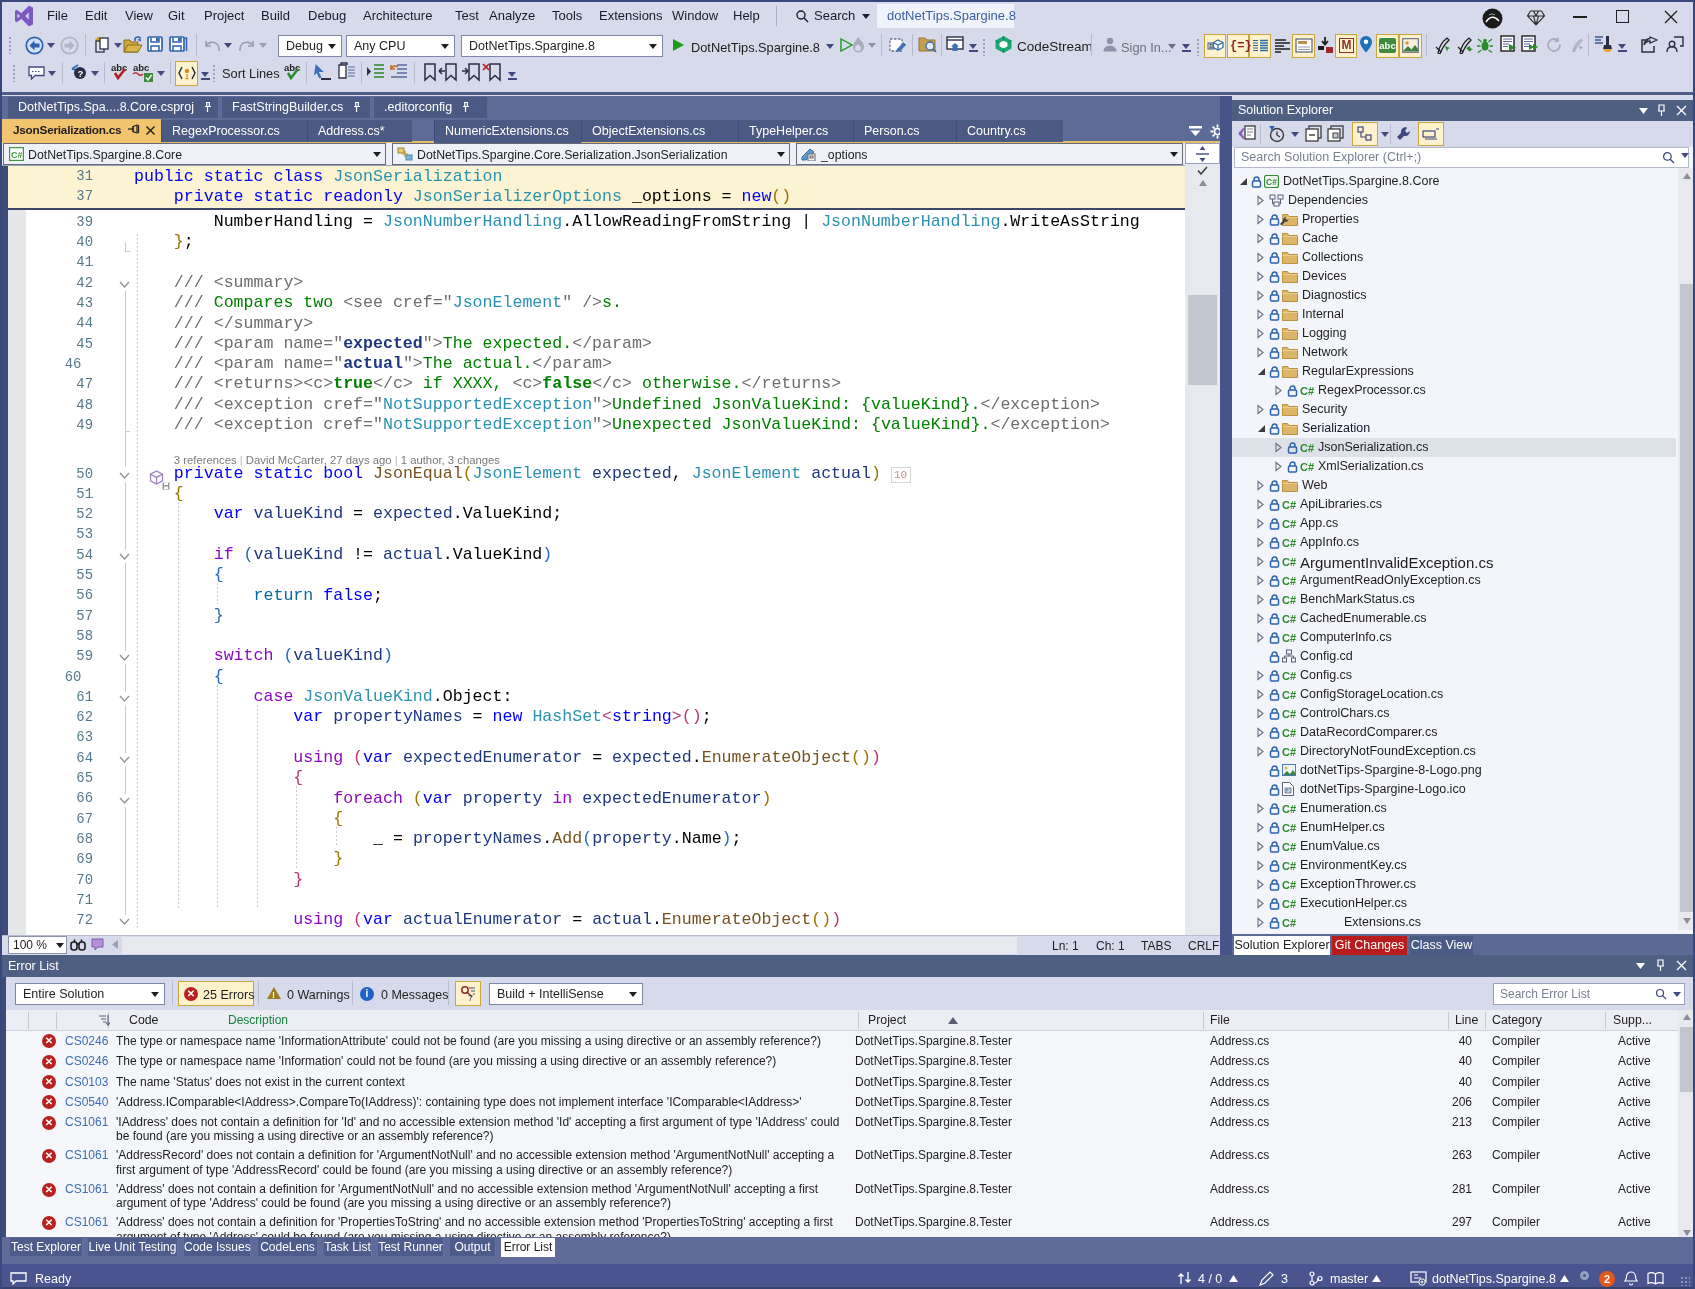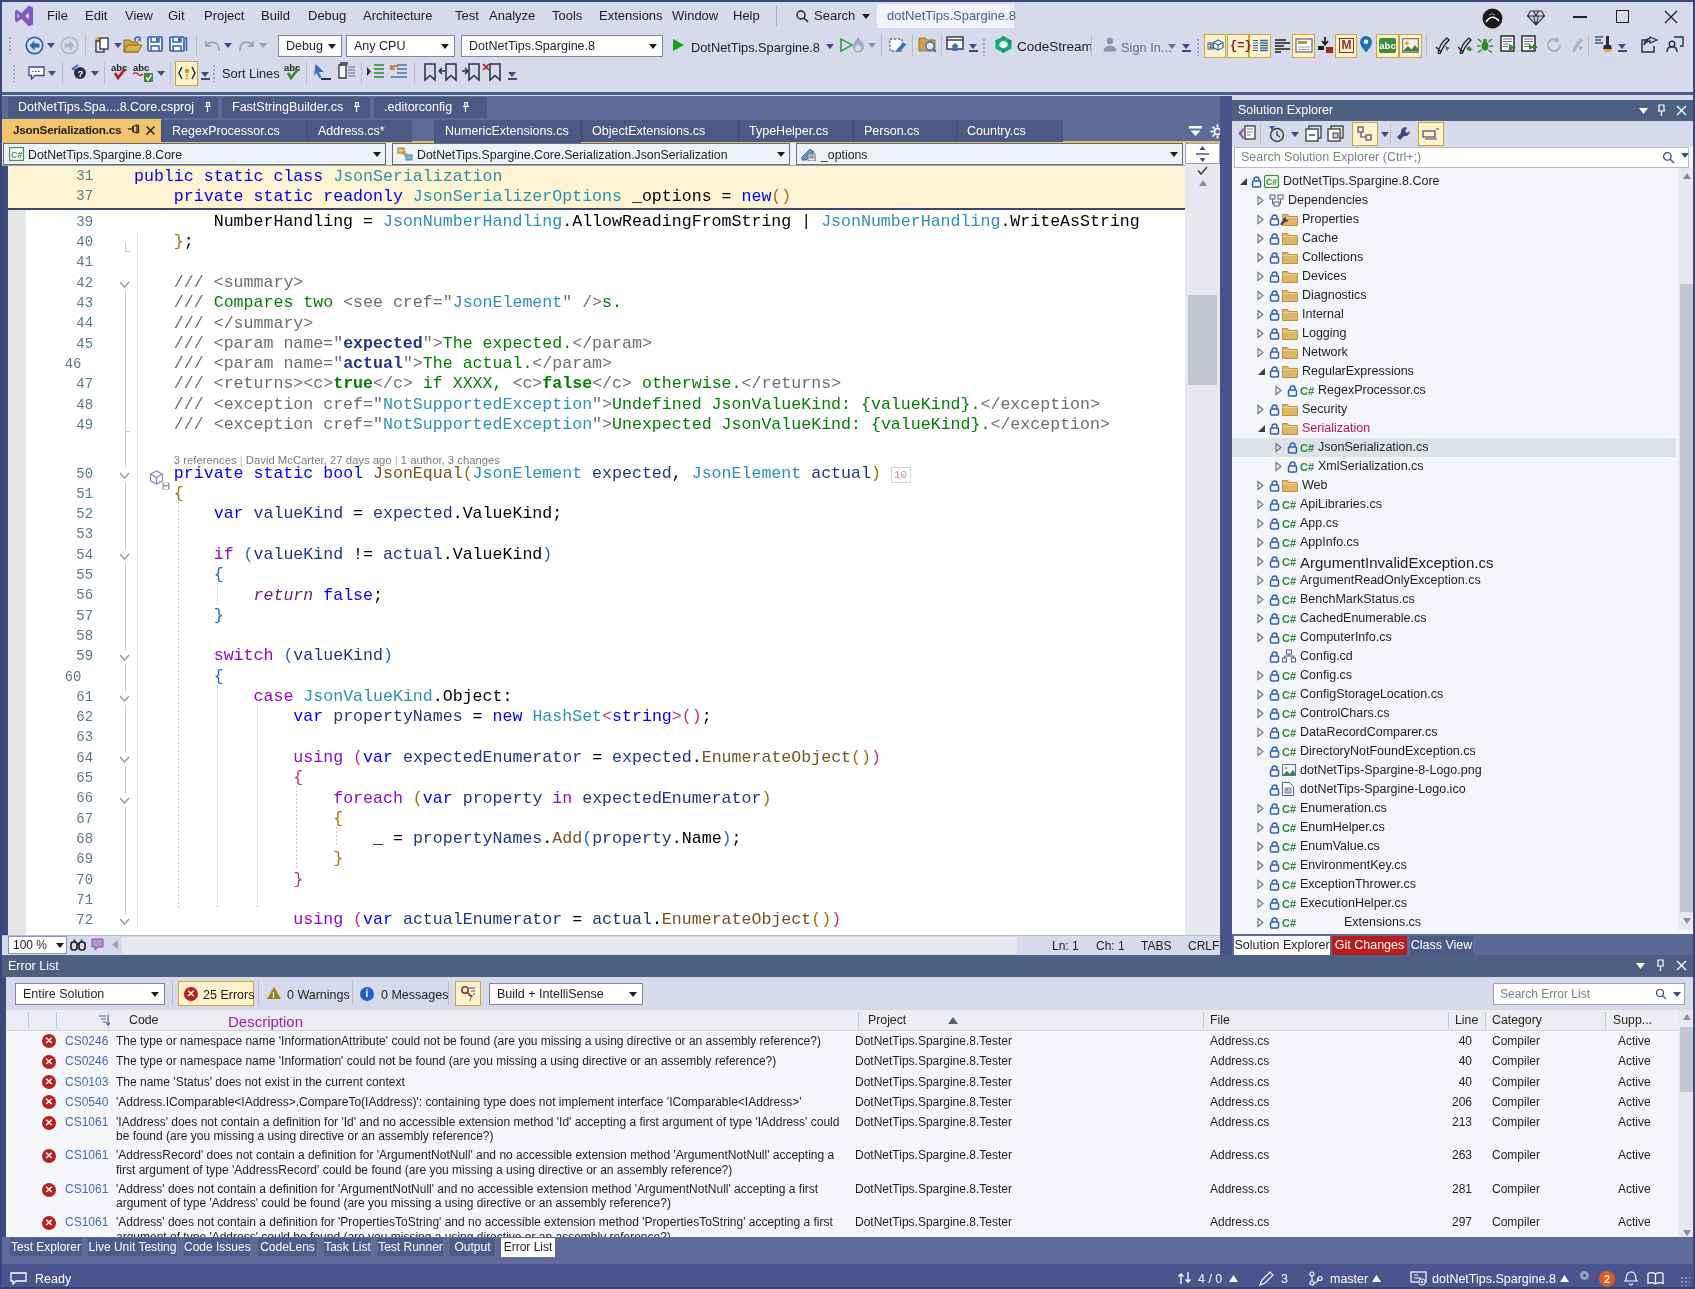--- a/index.html
+++ b/index.html
@@ -437,21 +437,21 @@
 <div class="tl mono" style="left:53px;top:484.8000000000001px;width:40px;text-align:right;font-size:13.9px;line-height:19.1px;color:#55798b">51</div>
 <div class="tl mono" style="left:173.84px;top:484.0000000000001px;font-size:16.6px;line-height:20.3px;"><span style="color:#9a7500;">{</span></div>
 <div class="tl mono" style="left:53px;top:505.10000000000014px;width:40px;text-align:right;font-size:13.9px;line-height:19.1px;color:#55798b">52</div>
 <div class="tl mono" style="left:213.68px;top:504.3000000000001px;font-size:16.6px;line-height:20.3px;"><span style="color:#0000ff;">var </span><span style="color:#1F377F;">valueKind</span><span style="color:#000000;"> = </span><span style="color:#1F377F;">expected</span><span style="color:#000000;">.ValueKind;</span></div>
 <div class="tl mono" style="left:53px;top:525.4000000000001px;width:40px;text-align:right;font-size:13.9px;line-height:19.1px;color:#55798b">53</div>
 <div class="tl mono" style="left:53px;top:545.7px;width:40px;text-align:right;font-size:13.9px;line-height:19.1px;color:#55798b">54</div>
 <div class="tl mono" style="left:213.68px;top:544.9000000000001px;font-size:16.6px;line-height:20.3px;"><span style="color:#8F08C4;">if </span><span style="color:#2569bd;">(</span><span style="color:#1F377F;">valueKind</span><span style="color:#000000;"> != </span><span style="color:#1F377F;">actual</span><span style="color:#000000;">.ValueKind</span><span style="color:#2569bd;">)</span></div>
 <div class="tl mono" style="left:53px;top:566.0px;width:40px;text-align:right;font-size:13.9px;line-height:19.1px;color:#55798b">55</div>
 <div class="tl mono" style="left:213.68px;top:565.2px;font-size:16.6px;line-height:20.3px;"><span style="color:#2569bd;">{</span></div>
 <div class="tl mono" style="left:53px;top:586.3px;width:40px;text-align:right;font-size:13.9px;line-height:19.1px;color:#55798b">56</div>
-<div class="tl mono" style="left:253.52px;top:585.5px;font-size:16.6px;line-height:20.3px;"><span style="color:#701a75;font-style:italic;">return </span><span style="color:#0000ff;">false</span><span style="color:#000000;">;</span></div>
+<div class="tl mono" style="left:253.52px;top:585.5px;font-size:16.6px;line-height:20.3px;"><span style="color:#0369a1;">return </span><span style="color:#0000ff;">false</span><span style="color:#000000;">;</span></div>
 <div class="tl mono" style="left:53px;top:606.5999999999999px;width:40px;text-align:right;font-size:13.9px;line-height:19.1px;color:#55798b">57</div>
 <div class="tl mono" style="left:213.68px;top:605.8px;font-size:16.6px;line-height:20.3px;"><span style="color:#2569bd;">}</span></div>
 <div class="tl mono" style="left:53px;top:626.8999999999999px;width:40px;text-align:right;font-size:13.9px;line-height:19.1px;color:#55798b">58</div>
 <div class="tl mono" style="left:53px;top:647.1999999999998px;width:40px;text-align:right;font-size:13.9px;line-height:19.1px;color:#55798b">59</div>
 <div class="tl mono" style="left:213.68px;top:646.3999999999999px;font-size:16.6px;line-height:20.3px;"><span style="color:#8F08C4;">switch </span><span style="color:#2569bd;">(</span><span style="color:#1F377F;">valueKind</span><span style="color:#2569bd;">)</span></div>
 <div class="tl mono" style="left:53px;top:667.4999999999998px;width:40px;text-align:center;font-size:13.9px;line-height:19.1px;color:#55798b">60</div>
 <div class="tl mono" style="left:213.68px;top:666.6999999999998px;font-size:16.6px;line-height:20.3px;"><span style="color:#2569bd;">{</span></div>
 <div class="tl mono" style="left:53px;top:687.7999999999997px;width:40px;text-align:right;font-size:13.9px;line-height:19.1px;color:#55798b">61</div>
 <div class="tl mono" style="left:253.52px;top:686.9999999999998px;font-size:16.6px;line-height:20.3px;"><span style="color:#8F08C4;">case </span><span style="color:#2B91AF;">JsonValueKind</span><span style="color:#000000;">.Object:</span></div>
 <div class="tl mono" style="left:53px;top:708.0999999999997px;width:40px;text-align:right;font-size:13.9px;line-height:19.1px;color:#55798b">62</div>
@@ -780,21 +780,21 @@
     <path d="M8 1v7H1z" fill="#3c3c3c"></path>
   </svg>
 <svg class="abs" style="left:1269px;top:422.5px" width="11" height="12" viewBox="0 0 11 12">
     <path d="M3 5V3.5a2.5 2.5 0 0 1 5 0V5" fill="none" stroke="#2d62ad" stroke-width="1.5"></path>
     <rect x="1.5" y="5" width="8" height="6" rx="1" fill="none" stroke="#2d62ad" stroke-width="1.5"></rect>
   </svg>
 <svg class="abs" style="left:1282px;top:421.5px" width="16" height="13" viewBox="0 0 16 13">
     <path d="M0.5 12.5v-11h5l1.5 2h8.5v9z" fill="#dcb569" stroke="#b8923e"></path>
     <path d="M0.5 4.5h15" stroke="#e8cf96"></path>
   </svg>
-<div class="abs" style="left:1302px;top:421.0px;font-size:12.5px;color:#be185d;white-space:nowrap">Serialization</div>
+<div class="abs" style="left:1302px;top:421.0px;font-size:12.5px;color:#0f172a;white-space:nowrap">Serialization</div>
 <div class="abs" style="left:1232px;top:437.5px;width:444px;height:19px;background:#dde1e8"></div>
 <svg class="abs" style="left:1275px;top:441.5px" width="7" height="11" viewBox="0 0 7 11">
     <path d="M1 1.5v8L6 5.5z" fill="none" stroke="#6a6f7f" stroke-width="1.1"></path>
   </svg>
 <svg class="abs" style="left:1287px;top:441.5px" width="11" height="12" viewBox="0 0 11 12">
     <path d="M3 5V3.5a2.5 2.5 0 0 1 5 0V5" fill="none" stroke="#2d62ad" stroke-width="1.5"></path>
     <rect x="1.5" y="5" width="8" height="6" rx="1" fill="none" stroke="#2d62ad" stroke-width="1.5"></rect>
   </svg>
 <svg class="abs" style="left:1300px;top:440.5px" width="14" height="14" viewBox="0 0 14 14">
     <text x="0" y="11" font-size="11" font-weight="bold" fill="#2e8b2e" font-family="Liberation Sans">C#</text>
@@ -1137,21 +1137,21 @@
 <div class="sep1" style="left:1203px;top:1012px;height:17px;background:#c3c9d6"></div>
 <div class="sep1" style="left:1448px;top:1012px;height:17px;background:#c3c9d6"></div>
 <div class="sep1" style="left:1485px;top:1012px;height:17px;background:#c3c9d6"></div>
 <div class="sep1" style="left:1605px;top:1012px;height:17px;background:#c3c9d6"></div>
 <svg class="abs" style="left:98px;top:1014px" width="12" height="12" viewBox="0 0 12 12">
     <path d="M1 2h7M3 5h5M5 8h3" stroke="#5a5f76" stroke-width="1.1"></path>
     <path d="M10 1v9" stroke="#5a5f76" stroke-width="1.1"></path>
     <path d="M8 8.5l2 2.5 2-2.5" fill="none" stroke="#5a5f76" stroke-width="1.1"></path>
   </svg>
 <div class="abs" style="left:129px;top:1013px;font-size:12.3px;color:#1e1e1e">Code</div>
-<div class="abs" style="left:228px;top:1013px;font-size:15px;color:#a21caf">Description</div>
+<div class="abs" style="left:228px;top:1013px;font-size:12px;color:#15803d">Description</div>
 <div class="abs" style="left:868px;top:1013px;font-size:12.3px;color:#1e1e1e">Project</div>
 <div class="abs" style="left:1210px;top:1013px;font-size:12.3px;color:#1e1e1e">File</div>
 <div class="abs" style="left:1455px;top:1013px;font-size:12.3px;color:#1e1e1e">Line</div>
 <div class="abs" style="left:1492px;top:1013px;font-size:12.3px;color:#1e1e1e">Category</div>
 <div class="abs" style="left:1613px;top:1013px;font-size:12.3px;color:#1e1e1e">Supp...</div>
 <svg class="abs" style="left:948px;top:1017px" width="10" height="7" viewBox="0 0 10 7">
     <path d="M0 7l5-7 5 7z" fill="#5a5f76"></path>
   </svg>
 <div class="eico" style="left:42px;top:1034.2px">✕</div>
 <div class="erow" style="left:65px;top:1034.0px;color:#3e6db5">CS0246</div>

